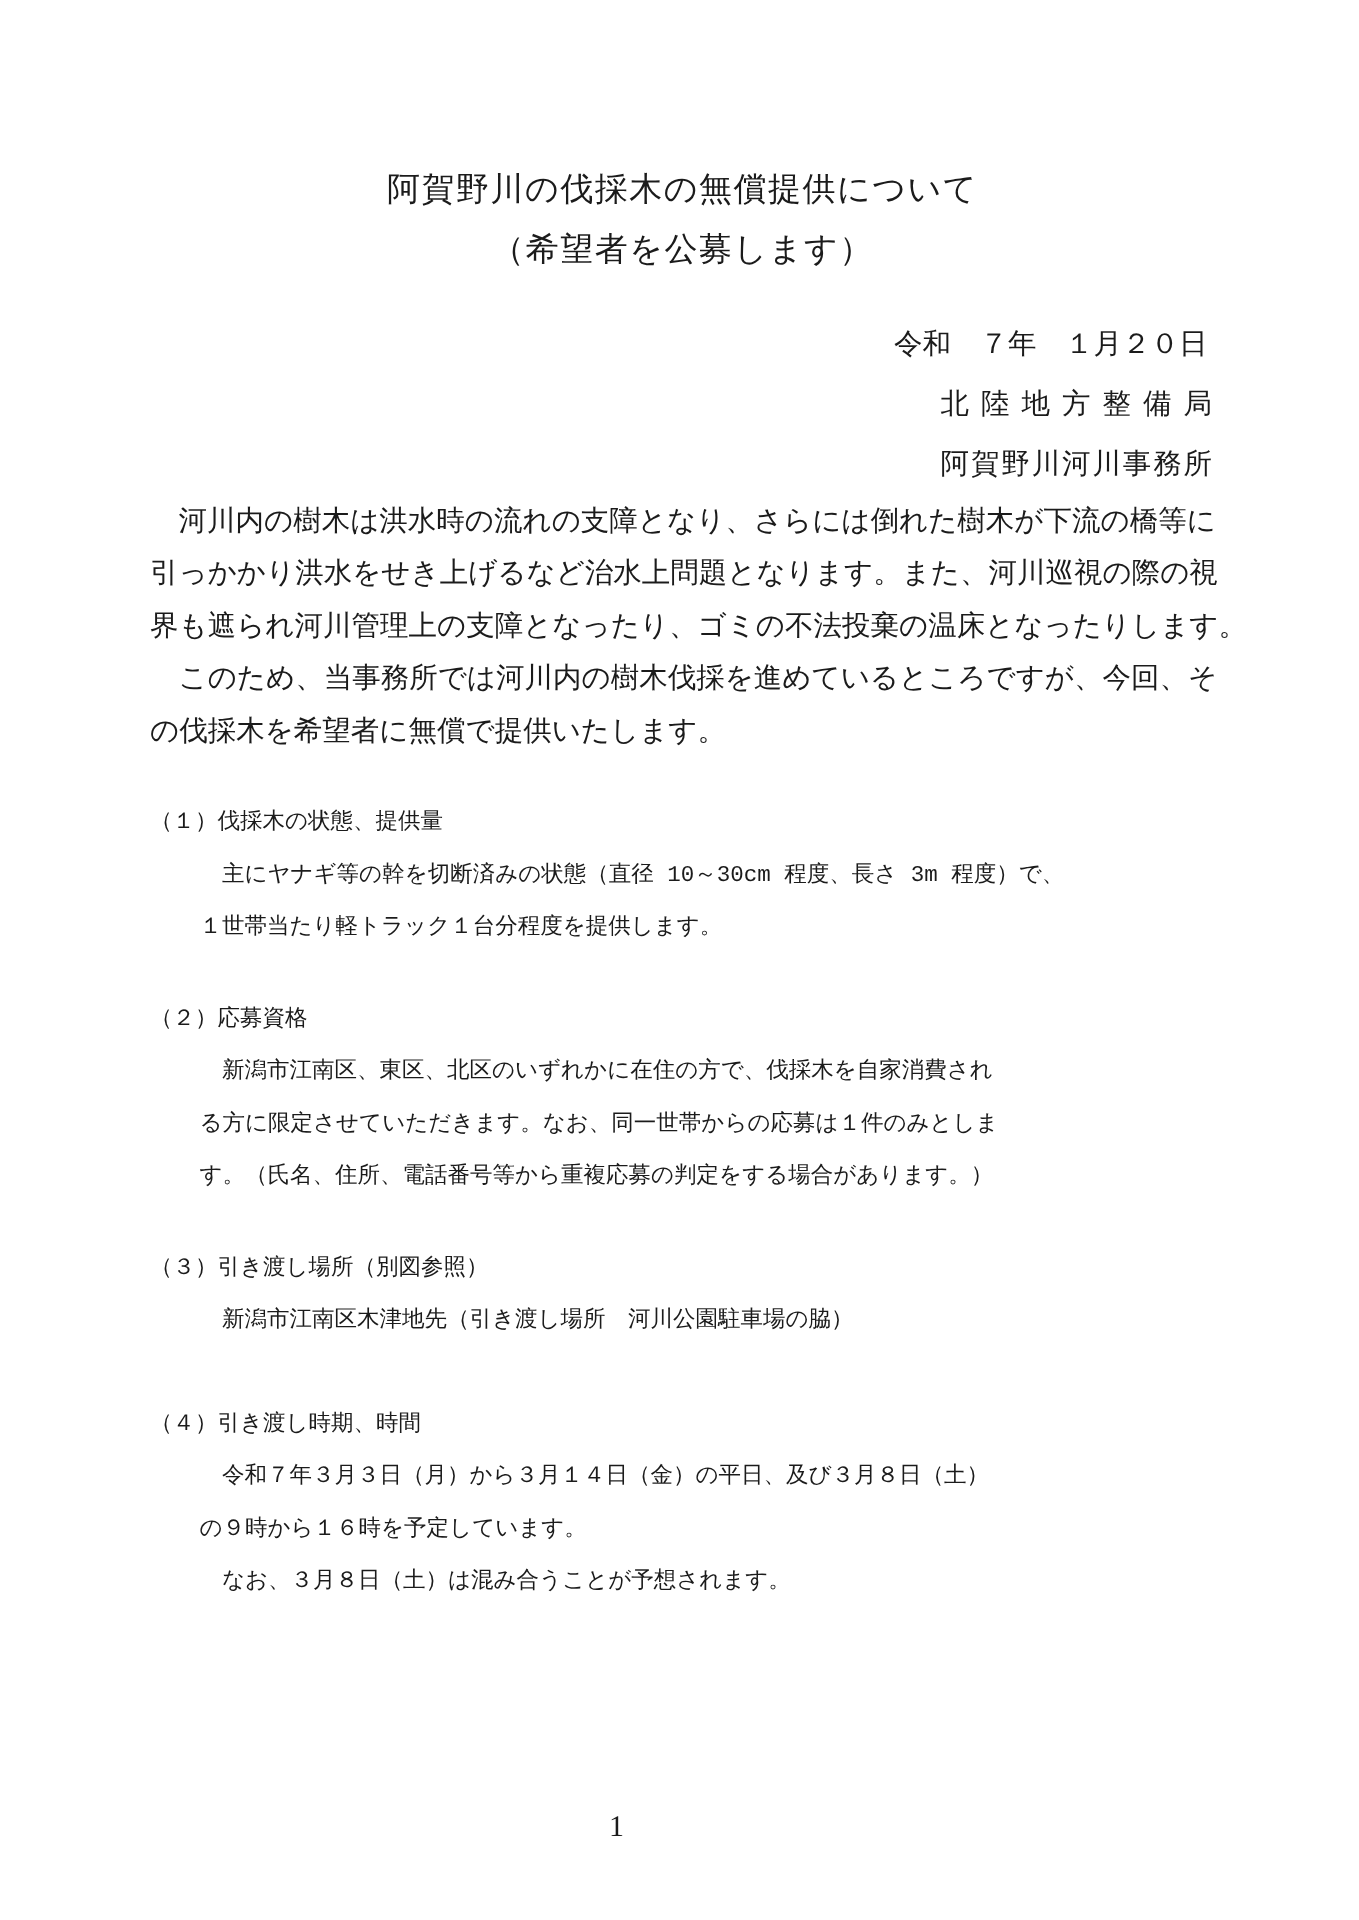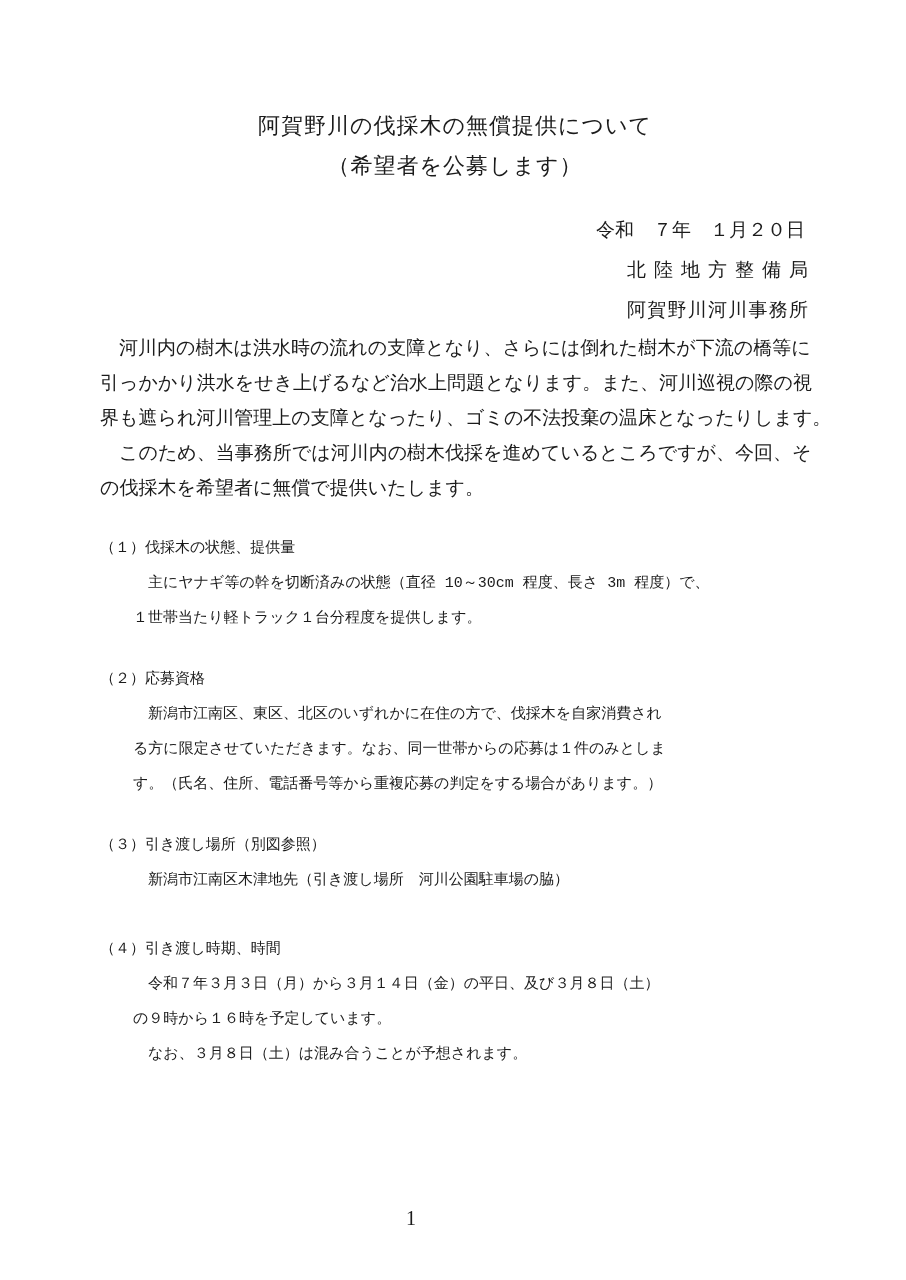--- a/index.html
+++ b/index.html
@@ -29,20 +29,21 @@
     line-height: 40px;
     letter-spacing: 1px;
   }
   .header-block {
     margin-top: 24px;
     margin-left: auto;
     margin-right: 2px;
     width: 212px;
     font-size: 19px;
     line-height: 40px;
+    font-family: Liberation Mono, monospace;
   }
   .header-line {
     white-space: pre;
   }
   .header-line.justified {
     white-space: normal;
     text-align: justify;
     text-align-last: justify;
     margin-left: 31px;
   }

